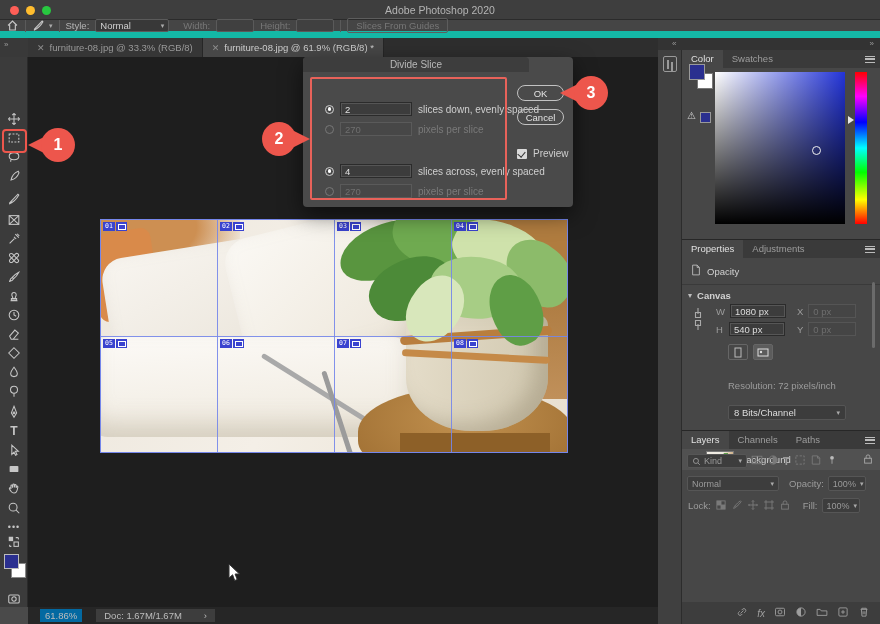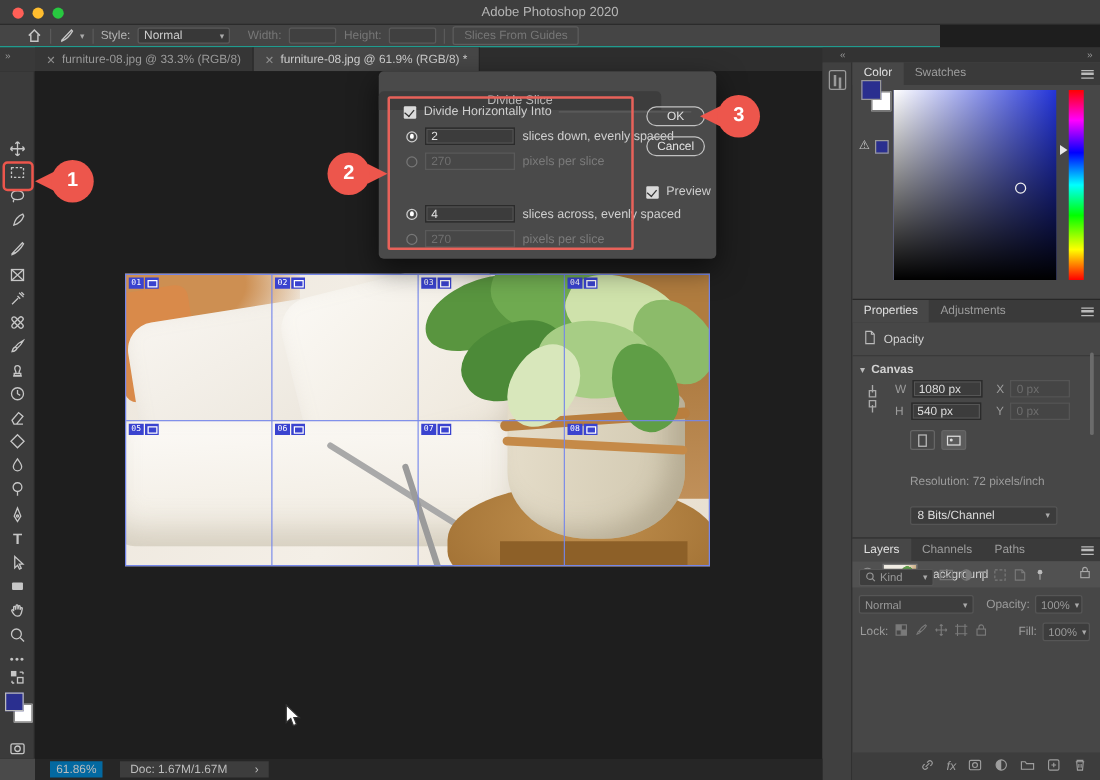--- a/index.html
+++ b/index.html
@@ -10,21 +10,21 @@
     background:#1e1e1e; user-select:none;
   }
   .abs { position:absolute; }
 
   
   .titlebar { left:0; top:0; width:880px; height:20px; background:#3e3e3e; border-bottom:1px solid #2b2b2b; }
   .tl-dot { top:6px; width:9px; height:9px; border-radius:50%; }
   .title-text { width:100%; top:4px; text-align:center; color:#b5b5b5; font-size:10.5px; }
 
   
-  .optionsbar { left:0; top:20px; width:752px; height:18px; background:#454545; border-bottom:1px solid #14b8a6; display:flex; align-items:center; gap:6px; padding:0 21px; }
+  .optionsbar { left:0; top:20px; width:880px; height:18px; background:#454545; border-bottom:7px solid #14b8a6; display:flex; align-items:center; gap:6px; padding:0 6px; }
   .ob-sep { width:1px; height:12px; background:#5a5a5a; }
   .well { background:#383838; border:1px solid #5a5a5a; border-radius:2px; color:#cfcfcf; font-size:9.5px; display:flex; align-items:center; padding:0 4px; height:13px; }
   .well.dis { color:#6f6f6f; background:#404040; }
   .ob-label { color:#b5b5b5; font-size:9.5px; }
   .ob-label.dis { color:#777; }
   .ob-btn { border:1px solid #5d5d5d; border-radius:2px; color:#777; padding:1px 8px; font-size:9.5px; }
   .chev { font-size:7px; color:#aaa; margin-left:4px; }
 
   
   .tabbar { left:28px; top:38px; width:630px; height:19px; background:#2e2e2e; display:flex; }
@@ -48,21 +48,21 @@
   .ph { position:absolute; }
   .slice-grid { left:100px; top:219px; width:468px; height:234px; border:1px solid #7486ea; }
   .gl { position:absolute; background:#7486ea; opacity:.9; }
   .slice-badge { position:absolute; display:flex; gap:1px; height:9px; }
   .sb-num { background:#3a43cf; color:#fff; font-family:"DejaVu Sans Mono", monospace; font-size:6.5px; line-height:9px; padding:0 2px; }
   .sb-icn { background:#3a43cf; width:11px; position:relative; }
   .sb-icn::after { content:""; position:absolute; left:2px; top:2px; width:6px; height:4px; border:1px solid #fff; }
 
   
   .dialog { left:303px; top:57px; width:270px; height:150px; background:#4a4a4a; border-radius:4px; box-shadow:0 8px 22px rgba(0,0,0,.55); z-index:5; }
-  .dlg-title { left:0; top:0; width:226px; height:15px; background:#3d3d3d; border-radius:4px 4px 0 0; text-align:center; line-height:15px; color:#b8b8b8; font-size:10px;margin-top:16px; }
+  .dlg-title { left:0; top:0; width:226px; height:15px; background:#3d3d3d; border-radius:4px 4px 0 0; text-align:center; line-height:15px; color:#b8b8b8; font-size:10px; }
   .red-rect { left:7px; top:20px; width:197px; height:123px; border:2px solid #e8625a; border-radius:2px; z-index:6; }
   .cb { width:10px; height:10px; background:#dadada; border-radius:1px; position:relative; flex:none; }
   .cb::after { content:""; position:absolute; left:2px; top:1px; width:4px; height:6px; border:solid #333; border-width:0 1.6px 1.6px 0; transform:rotate(40deg); }
   .radio { width:9px; height:9px; border-radius:50%; border:1.4px solid #cfcfcf; position:relative; flex:none; }
   .radio.sel::after { content:""; position:absolute; left:1.6px; top:1.6px; width:3.6px; height:3.6px; border-radius:50%; background:#fff; }
   .radio.off { border-color:#777; }
   .dlg-row { position:absolute; display:flex; align-items:center; gap:6px; }
   .fs-line { height:1px; background:#5f5f5f; flex:1; }
   .dlg-input { width:72px; height:14px; background:#3c3c3c; border:1px solid #2b2b2b; box-shadow:inset 0 0 0 1px #555; color:#e0e0e0; font-size:9.5px; padding:0 4px; line-height:13px; }
   .dlg-input.dis { color:#6f6f6f; box-shadow:none; border:1px solid #5a5a5a; background:#474747; }
@@ -385,25 +385,20 @@
           <path d="M5 5V3h9v7h-3"></path>
         </svg>
       </div>
   </div>
   <div class="abs tool-hl"></div>
 
   <div class="abs dialog">
     <div class="abs dlg-title">Divide Slice</div>
     <div class="abs red-rect"></div>
 
-    <div class="dlg-row" style="left:20px;top:27px;width:230px">
-      <span class="cb"></span>
-      <span>Divide Horizontally Into</span>
-      <span class="fs-line"></span>
-    </div>
     <div class="dlg-row" style="left:22px;top:45px">
       <span class="radio sel"></span>
       <span class="dlg-input">2</span>
       <span>slices down, evenly spaced</span>
     </div>
     <div class="dlg-row" style="left:22px;top:65px">
       <span class="radio off"></span>
       <span class="dlg-input dis">270</span>
       <span class="dim">pixels per slice</span>
     </div>
@@ -581,21 +576,21 @@
         <span class="licon dim"><svg viewBox="0 0 16 16">
               <path d="M8 2v12M2 8h12M8 2l-1.5 1.5M8 2l1.5 1.5M8 14l-1.5-1.5M8 14l1.5-1.5M2 8l1.5-1.5M2 8l1.5 1.5M14 8l-1.5-1.5M14 8l-1.5 1.5"></path>
             </svg></span>
         <span class="licon dim"><svg viewBox="0 0 16 16">
               <path d="M4 1.5v13M12 1.5v13M1.5 4h13M1.5 12h13"></path>
             </svg></span>
         <span class="licon dim"><svg viewBox="0 0 16 16">
               <rect x="3.5" y="7" width="9" height="6.5"></rect>
               <path d="M5.5 7V5a2.5 2.5 0 015 0v2"></path>
             </svg></span>
-        <span class="plabel dim" style="margin-left:20px">Fill:</span>
+        <span class="plabel dim" style="margin-left:8px">Fill:</span>
         <span class="lwell" style="width:38px;height:15px">
             <span>100%</span>
             <span class="chev">▾</span>
           </span>
       </div>
       <div class="layer-row">
         <span class="licon"><svg viewBox="0 0 16 16">
               <path d="M1.5 8C3.5 5 5.7 3.5 8 3.5S12.5 5 14.5 8C12.5 11 10.3 12.5 8 12.5S3.5 11 1.5 8z"></path>
               <circle cx="8" cy="8" r="2"></circle>
             </svg></span>

